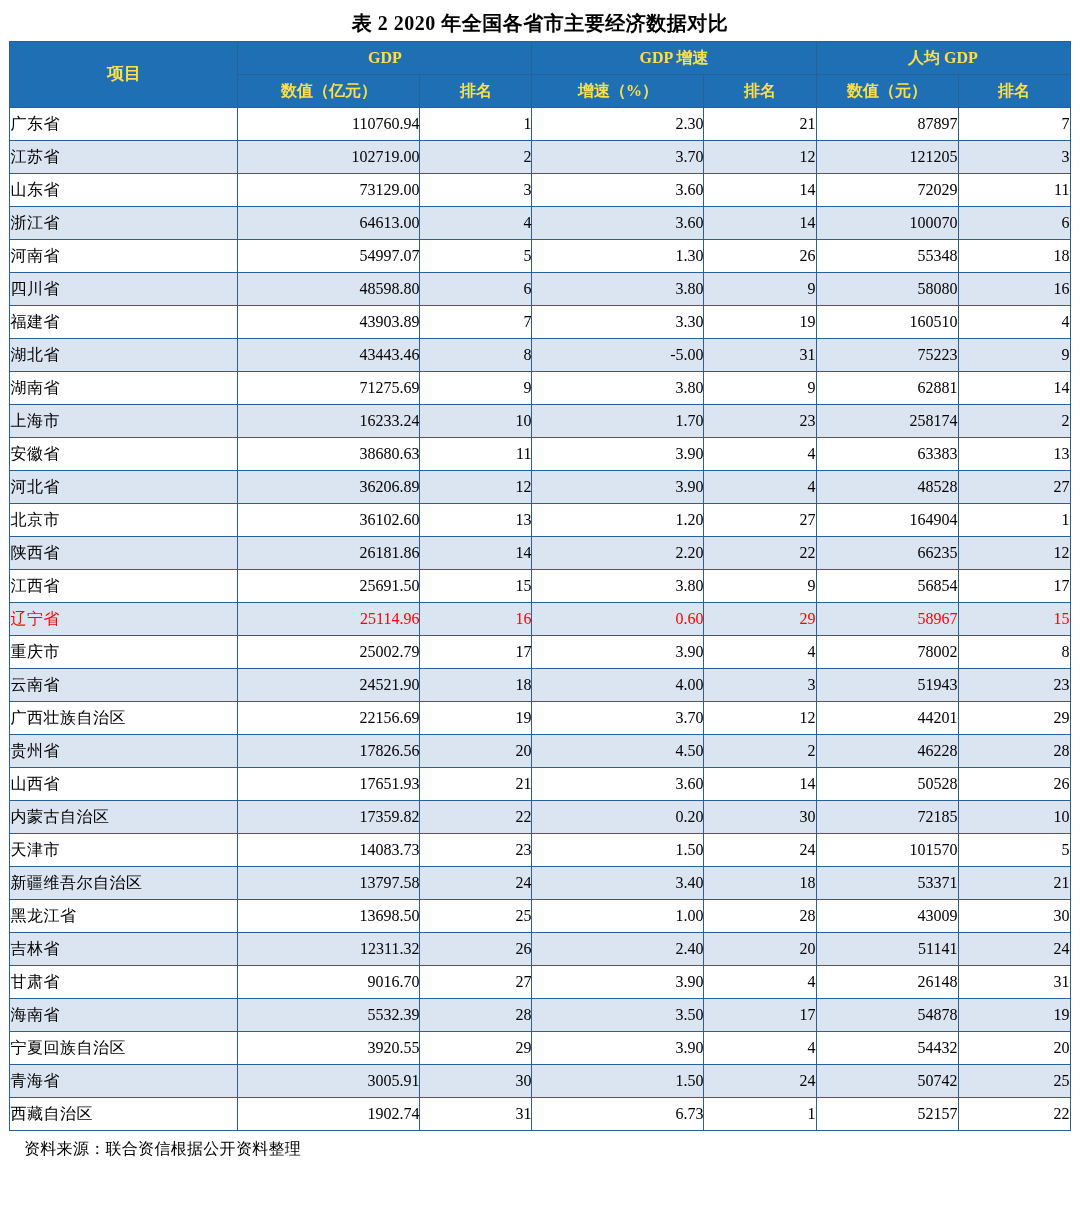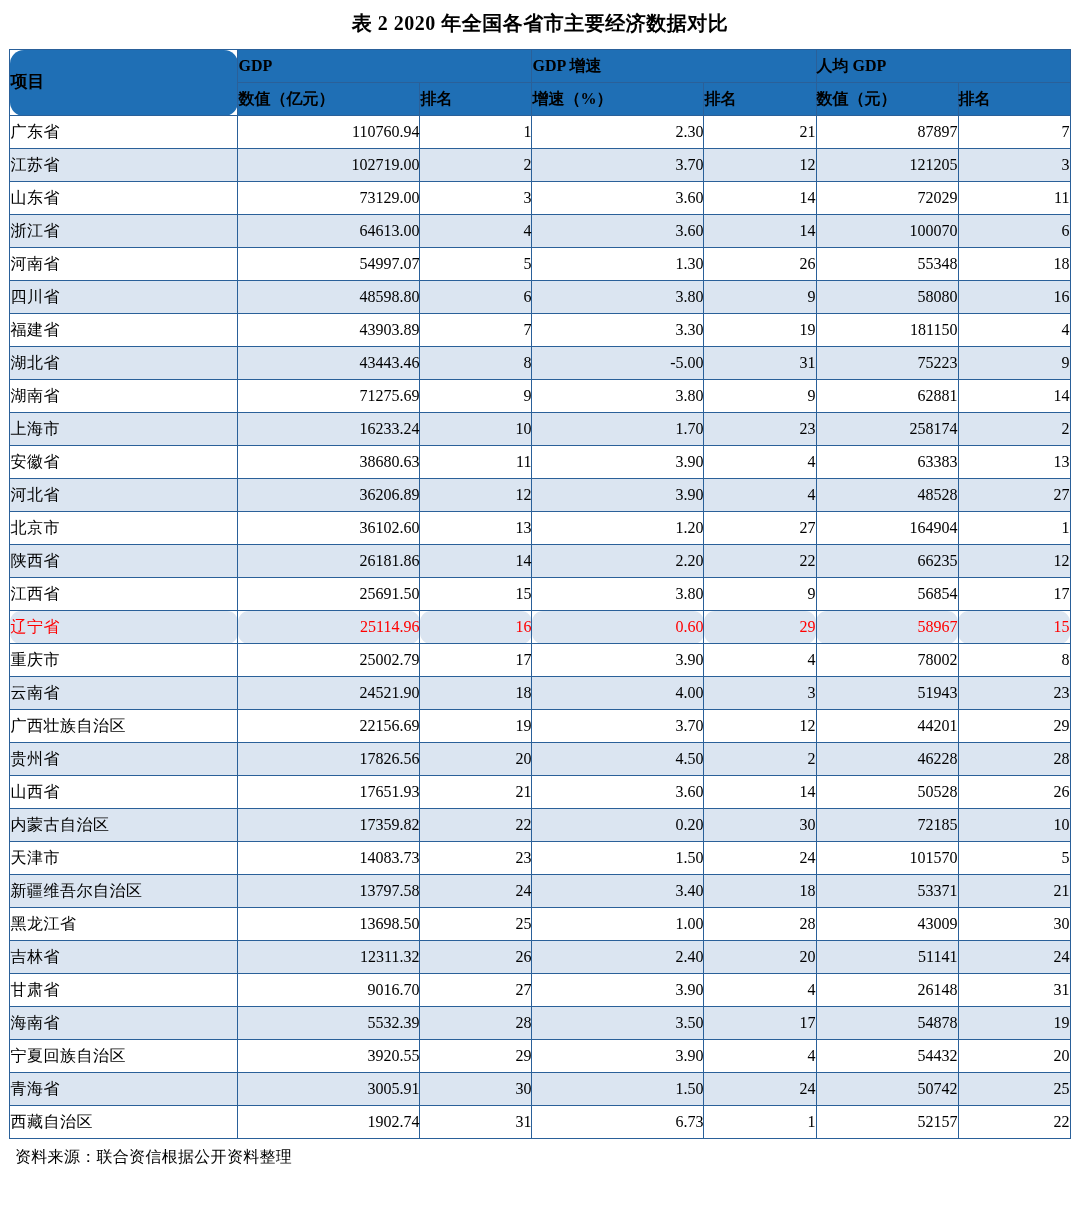--- a/index.html
+++ b/index.html
@@ -17,71 +17,69 @@
   .page {
     width: 1080px;
     box-sizing: border-box;
     padding: 0;
   }
   .table-title {
     text-align: center;
     font-size: 20px;
     font-weight: bold;
     letter-spacing: 0.5px;
-    padding: 10px 0 12px 0;
+    padding: 10px 0 4px 0;
     font-family: "Liberation Serif", "DejaVu Serif", serif;
   }
   table.data {
     border-collapse: collapse;
     width: 1060px;
     margin: 0 auto;
     table-layout: fixed;
   }
   table.data th, table.data td {
     border: 1px solid #2a6099;
     font-size: 16px;
     line-height: 1.1;
     padding: 0;
     height: 33px;
     box-sizing: border-box;
   }
   thead th {
     background: #1f6fb5;
-    color: #000000;
+    color: #fde047;
     font-weight: bold;
-    text-align: left;
+    text-align: center;
     font-size: 17px;
     border: 1px solid #ffffff;
   }
   thead th.item-head {
     font-size: 17px;
-    border-radius: 14px;
   }
   tbody td {
     background: #ffffff;
   }
   tbody tr.alt td {
     background: #dbe5f1;
   }
   td.name {
     padding: 0 4px;
     letter-spacing: 0.5px;
   }
   td.num {
     text-align: right;
     padding-right: 14px;
     font-family: "Liberation Serif", "DejaVu Serif", serif;
   }
   tr.highlight td {
     color: #ff0000;
-    border-radius: 11px;
   }
   .source {
     font-size: 16px;
-    padding: 8px 0 0 15px;
+    padding: 8px 0 0 24px;
     font-family: "Liberation Serif", "DejaVu Serif", serif;
     letter-spacing: 0.3px;
   }
   col.c0 { width: 228px; }
   col.c1 { width: 182px; }
   col.c2 { width: 112px; }
   col.c3 { width: 172px; }
   col.c4 { width: 112px; }
   col.c5 { width: 142px; }
   col.c6 { width: 112px; }
@@ -173,21 +171,21 @@
           <td class="num">9</td>
           <td class="num">58080</td>
           <td class="num">16</td>
         </tr>
         <tr>
           <td class="name">福建省</td>
           <td class="num">43903.89</td>
           <td class="num">7</td>
           <td class="num">3.30</td>
           <td class="num">19</td>
-          <td class="num">181150</td>
+          <td class="num">160510</td>
           <td class="num">4</td>
         </tr>
         <tr class="alt">
           <td class="name">湖北省</td>
           <td class="num">43443.46</td>
           <td class="num">8</td>
           <td class="num">-5.00</td>
           <td class="num">31</td>
           <td class="num">75223</td>
           <td class="num">9</td>

